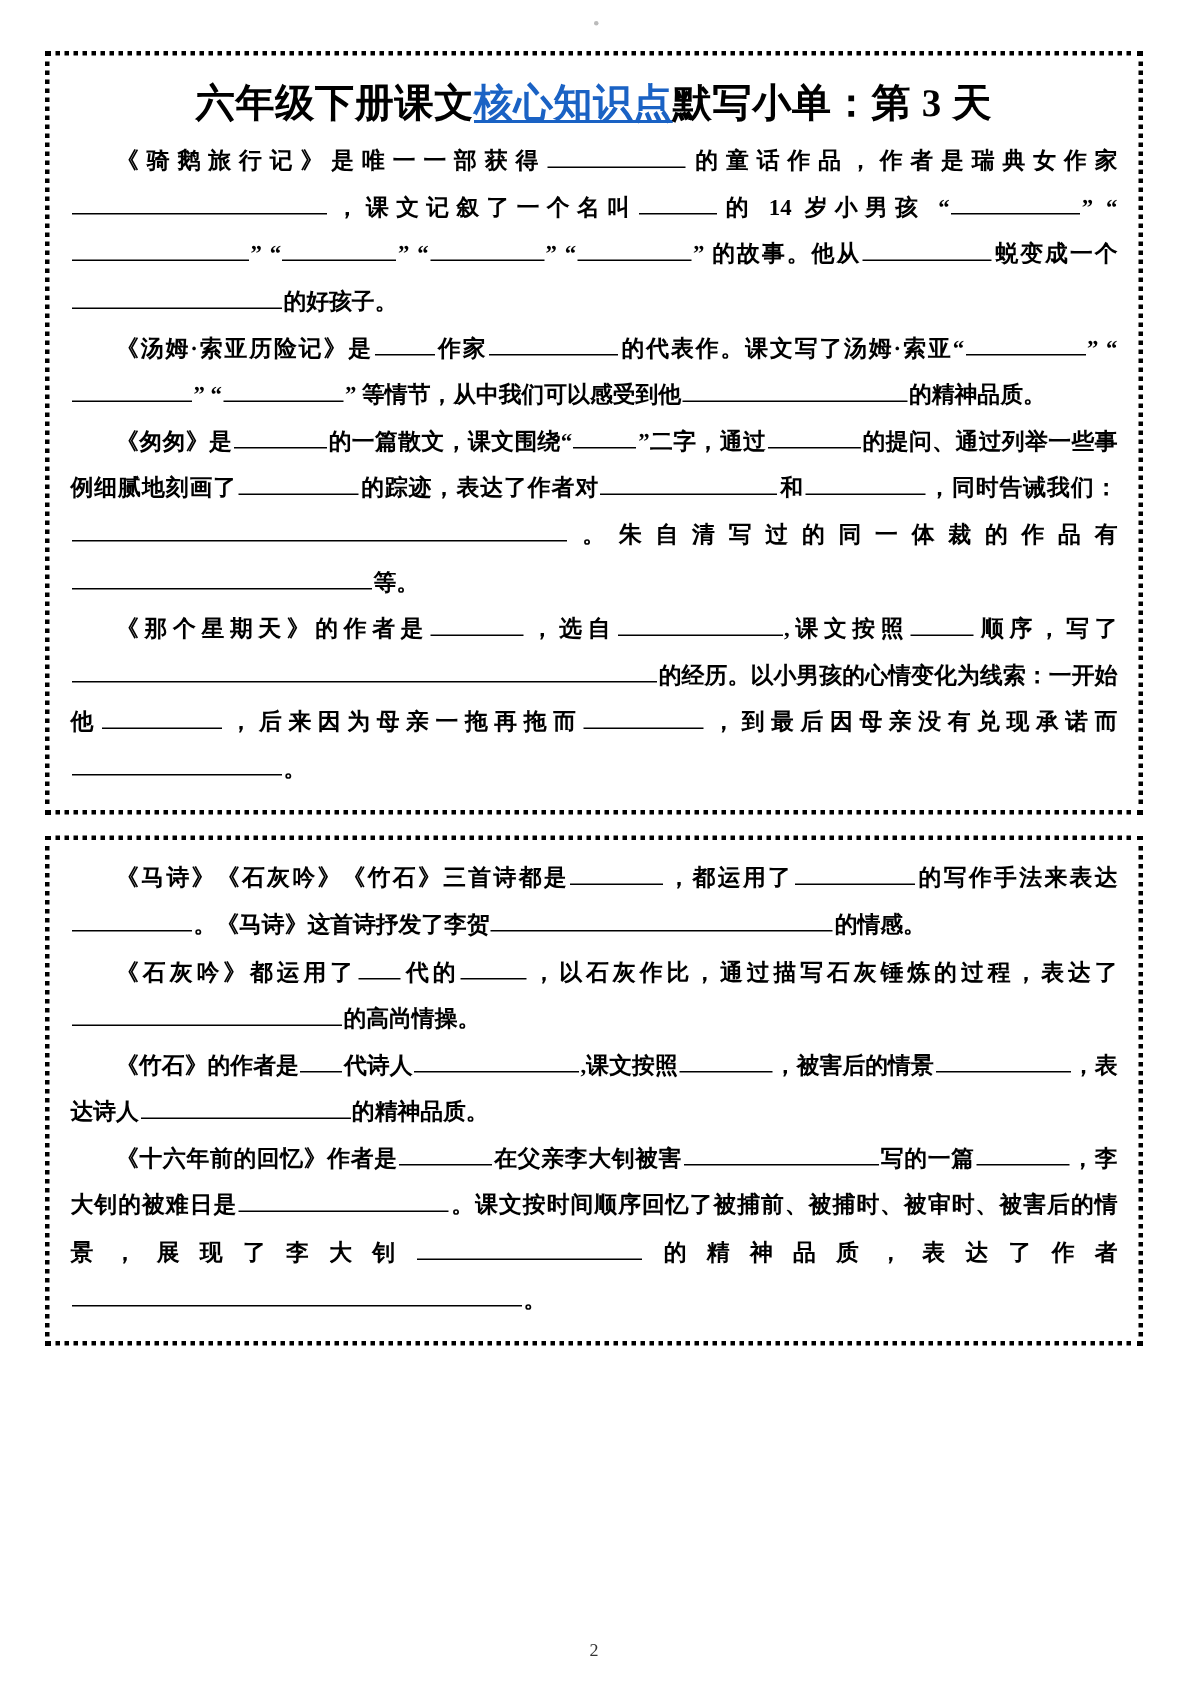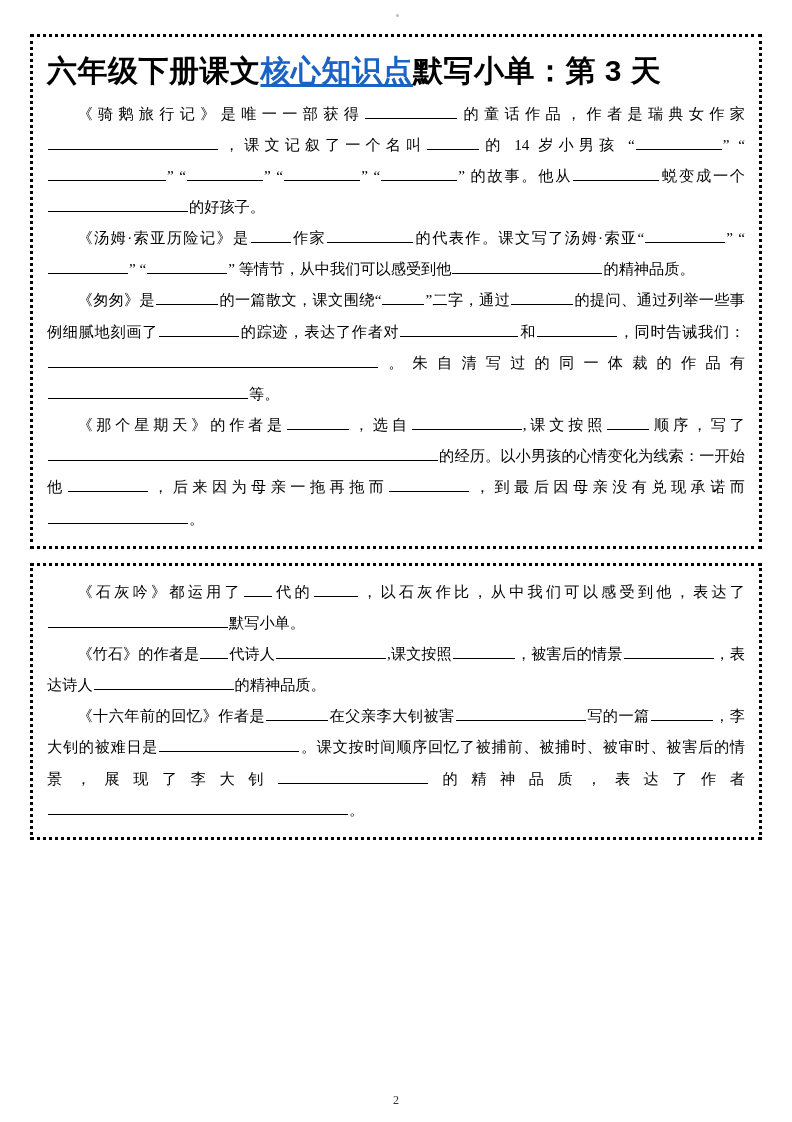--- a/index.html
+++ b/index.html
@@ -24,40 +24,41 @@
   .card {
     border: 3px dotted #000000;
     box-sizing: border-box;
     padding: 10px 14px 12px 14px;
     background: #ffffff;
   }
   .card + .card {
     margin-top: 14px;
   }
   .title {
-    text-align: left;
-    font-size: 30px;
+    text-align: center;
+    font-size: 26px;
     font-weight: bold;
     letter-spacing: 0.5px;
     line-height: 1.35;
     margin: 4px 0 6px 0;
     white-space: nowrap;
-    font-family: Liberation Sans, sans-serif;
+    font-family: Liberation Serif, serif;
   }
   .title .hl {
     color: #1a62c4;
     text-decoration: underline;
     text-underline-offset: 3px;
   }
   .para {
     font-size: 15.2px;
     line-height: 2.05;
     text-align: justify;
     margin: 0;
     font-family: "Liberation Serif", "DejaVu Serif", serif;
+    font-weight: bold;
   }
   .para.indent {
     text-indent: 2em;
   }
   .blank {
     display: inline-block;
     border-bottom: 1px solid #000000;
     vertical-align: baseline;
     height: 1em;
     margin: 0 1px;
@@ -95,20 +96,21 @@
     <div class="body">
         <div class="para indent"><span>《骑鹅旅行记》是唯一一部获得</span><span class="blank" style="width: 92px;"></span><span>的童话作品，作者是瑞典女作家</span><span class="blank" style="width: 170px;"></span><span>，课文记叙了一个名叫</span><span class="blank" style="width: 52px;"></span><span>的 14 岁小男孩 “</span><span class="blank" style="width: 86px;"></span><span>” “</span><span class="blank" style="width: 118px;"></span><span>” “</span><span class="blank" style="width: 76px;"></span><span>” “</span><span class="blank" style="width: 76px;"></span><span>” “</span><span class="blank" style="width: 76px;"></span><span>” 的故事。他从</span><span class="blank" style="width: 86px;"></span><span>蜕变成一个</span><span class="blank" style="width: 140px;"></span><span>的好孩子。</span></div>
         <div class="para indent"><span>《汤姆·索亚历险记》是</span><span class="blank" style="width: 40px;"></span><span>作家</span><span class="blank" style="width: 86px;"></span><span>的代表作。课文写了汤姆·索亚</span><span>“</span><span class="blank" style="width: 80px;"></span><span>” “</span><span class="blank" style="width: 80px;"></span><span>” “</span><span class="blank" style="width: 80px;"></span><span>” 等情节，从中我们可以感受到他</span><span class="blank" style="width: 150px;"></span><span>的精神品质。</span></div>
         <div class="para indent"><span>《匆匆》是</span><span class="blank" style="width: 62px;"></span><span>的一篇散文，课文围绕“</span><span class="blank" style="width: 42px;"></span><span>”二字，通过</span><span class="blank" style="width: 62px;"></span><span>的提问、通过列举一些事例细腻地刻画了</span><span class="blank" style="width: 80px;"></span><span>的踪迹，表达了作者对</span><span class="blank" style="width: 118px;"></span><span>和</span><span class="blank" style="width: 80px;"></span><span>，同时告诫我们：</span><span class="blank" style="width: 330px;"></span><span>。朱自清写过的同一体裁的作品有</span><span class="blank" style="width: 200px;"></span><span>等。</span></div>
         <div class="para indent"><span>《那个星期天》的作者是</span><span class="blank" style="width: 62px;"></span><span>，选自</span><span class="blank" style="width: 110px;"></span><span>,课文按照</span><span class="blank" style="width: 42px;"></span><span>顺序，写了</span><span class="blank" style="width: 390px;"></span><span>的经历。以小男孩的心情变化为线索：一开始他</span><span class="blank" style="width: 80px;"></span><span>，后来因为母亲一拖再拖而</span><span class="blank" style="width: 80px;"></span><span>，到最后因母亲没有兑现承诺而</span><span class="blank" style="width: 140px;"></span><span>。</span></div>
       </div>
   </div>
 
   <div class="card">
     <div class="body">
-        <div class="para indent"><span>《石灰吟》都运用了</span><span class="blank" style="width: 28px;"></span><span>代的</span><span class="blank" style="width: 44px;"></span><span>，以石灰作比，从中我们可以感受到他，表达了</span><span class="blank" style="width: 180px;"></span><span>默写小单。</span></div>
+        <div class="para indent"><span>《马诗》《石灰吟》《竹石》三首诗都是</span><span class="blank" style="width: 62px;"></span><span>，都运用了</span><span class="blank" style="width: 80px;"></span><span>的写作手法来表达</span><span class="blank" style="width: 80px;"></span><span>。《马诗》这首诗抒发了李贺</span><span class="blank" style="width: 228px;"></span><span>的情感。</span></div>
+        <div class="para indent"><span>《石灰吟》都运用了</span><span class="blank" style="width: 28px;"></span><span>代的</span><span class="blank" style="width: 44px;"></span><span>，以石灰作比，通过描写石灰锤炼的过程，表达了</span><span class="blank" style="width: 180px;"></span><span>的高尚情操。</span></div>
         <div class="para indent"><span>《竹石》的作者是</span><span class="blank" style="width: 28px;"></span><span>代诗人</span><span class="blank" style="width: 110px;"></span><span>,课文按照</span><span class="blank" style="width: 62px;"></span><span>，被害后的情景</span><span class="blank" style="width: 90px;"></span><span>，表达诗人</span><span class="blank" style="width: 140px;"></span><span>的精神品质。</span></div>
         <div class="para indent"><span>《十六年前的回忆》作者是</span><span class="blank" style="width: 62px;"></span><span>在父亲李大钊被害</span><span class="blank" style="width: 130px;"></span><span>写的一篇</span><span class="blank" style="width: 62px;"></span><span>，李大钊的被难日是</span><span class="blank" style="width: 140px;"></span><span>。课文按时间顺序回忆了被捕前、被捕时、被审时、被害后的情景，展现了李大钊</span><span class="blank" style="width: 150px;"></span><span>的精神品质，表达了作者</span><span class="blank" style="width: 300px;"></span><span>。</span></div>
       </div>
   </div>
 
   <div class="page-number">2</div>
 </div>
 
 </body></html>

